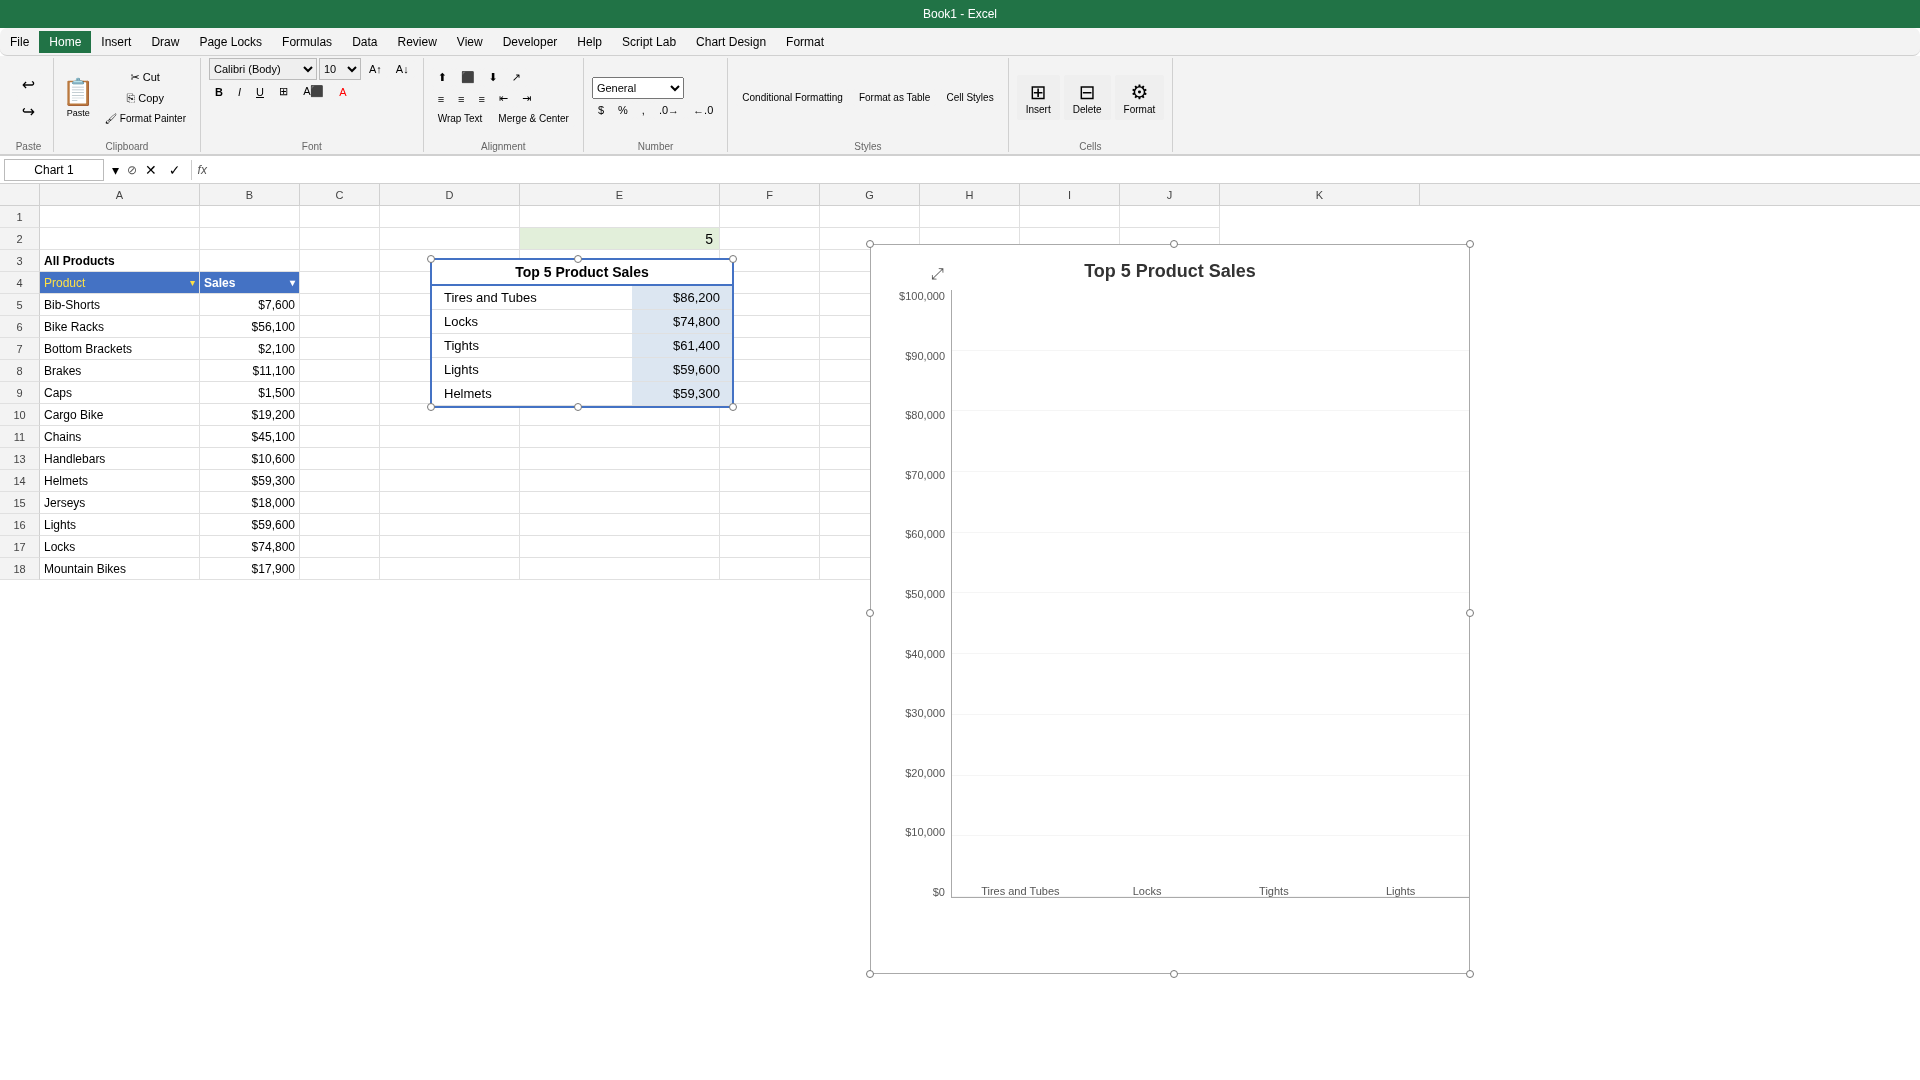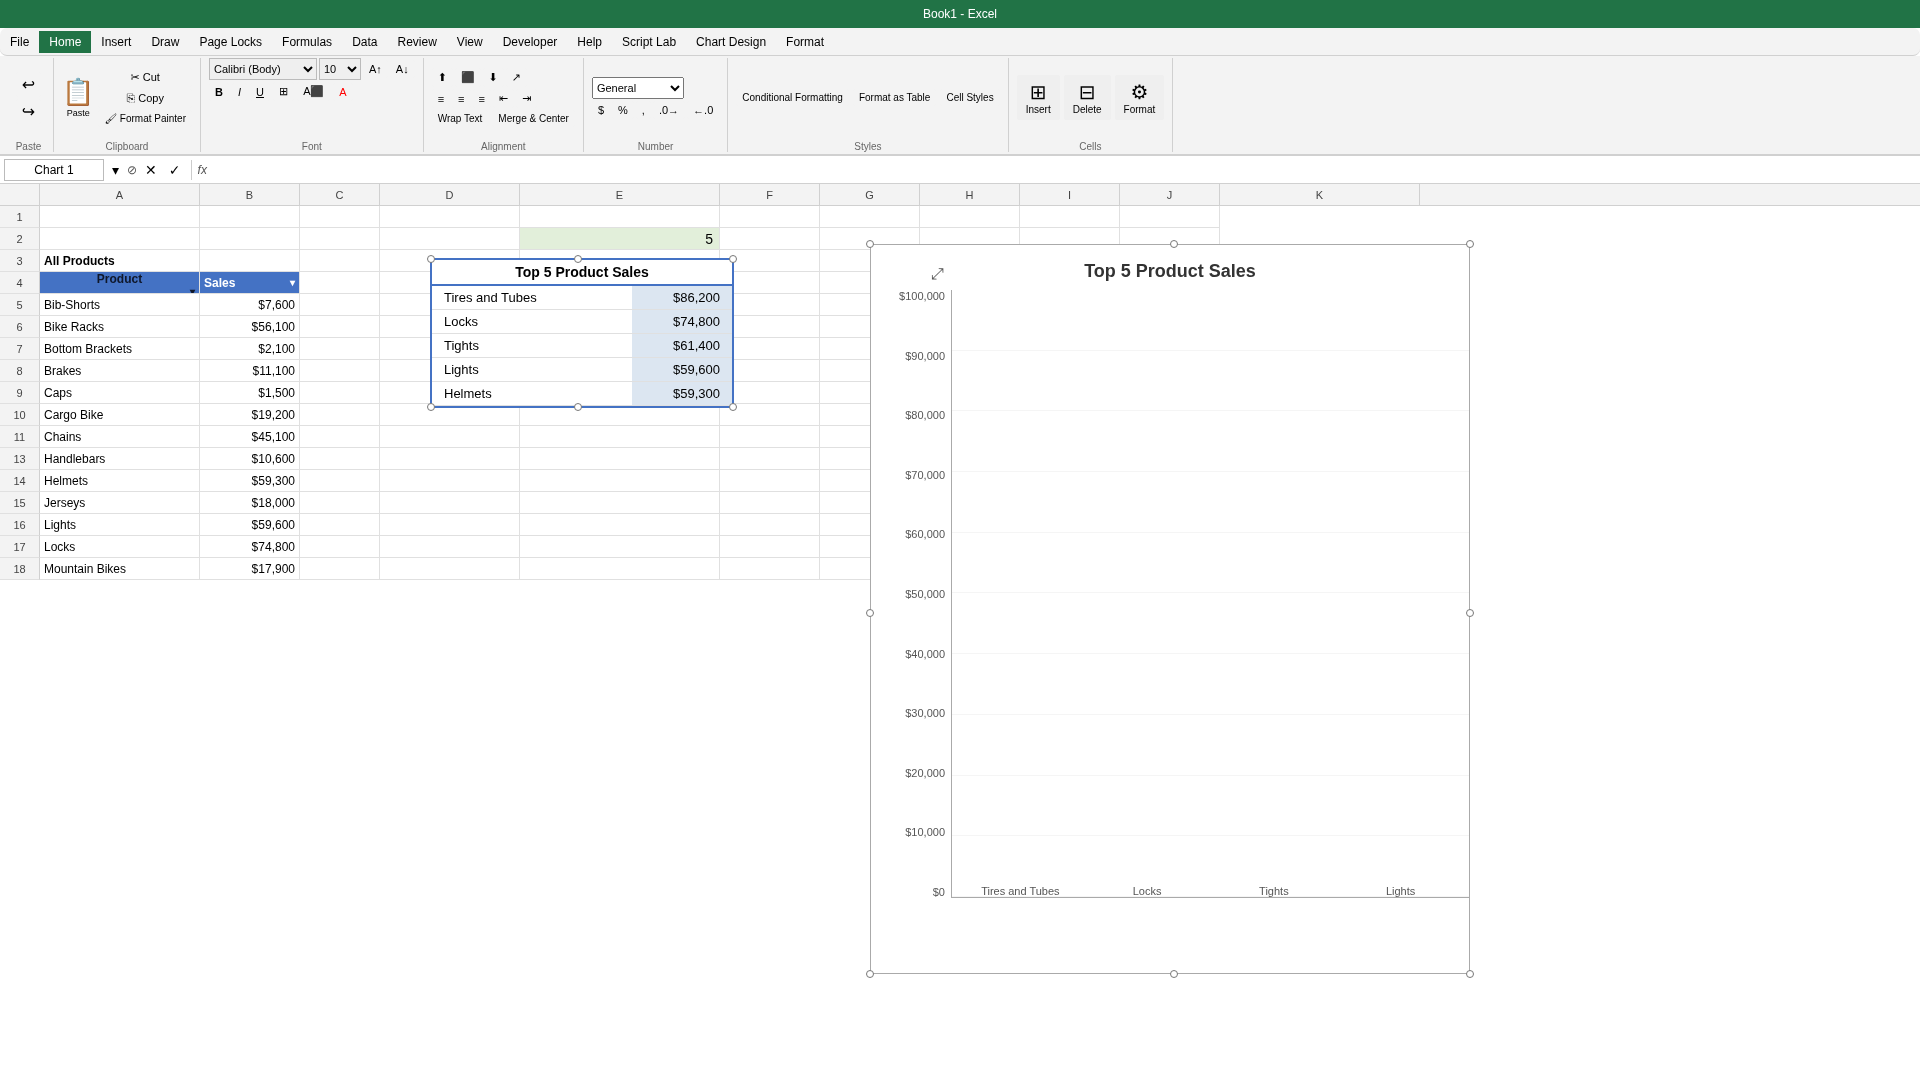--- a/index.html
+++ b/index.html
@@ -285,21 +285,21 @@
         <div class="cell col-e"></div>
         <div class="cell col-f"></div>
         <div class="cell col-g"></div>
         <div class="cell col-h"></div>
         <div class="cell col-i"></div>
         <div class="cell col-j"></div>
       </div>
 
       <div class="grid-row">
         <div class="row-num">4</div>
-        <div class="cell col-a header-cell" style="background:#4472c4; color:#0f172a; font-weight:bold;flex-direction:column;">
+        <div class="cell col-a header-cell" style="background:#4472c4; color:#fde047; font-weight:normal;">
           <span>Product</span>
           <span style="margin-left:auto; font-size:10px;">▾</span>
         </div>
         <div class="cell col-b header-cell" style="background:#4472c4; color:white; font-weight:bold; justify-content:space-between;">
           <span>Sales</span>
           <span style="font-size:10px;">▾</span>
         </div>
         <div class="cell col-c"></div>
         <div class="cell col-d"></div>
         <div class="cell col-e"></div>

